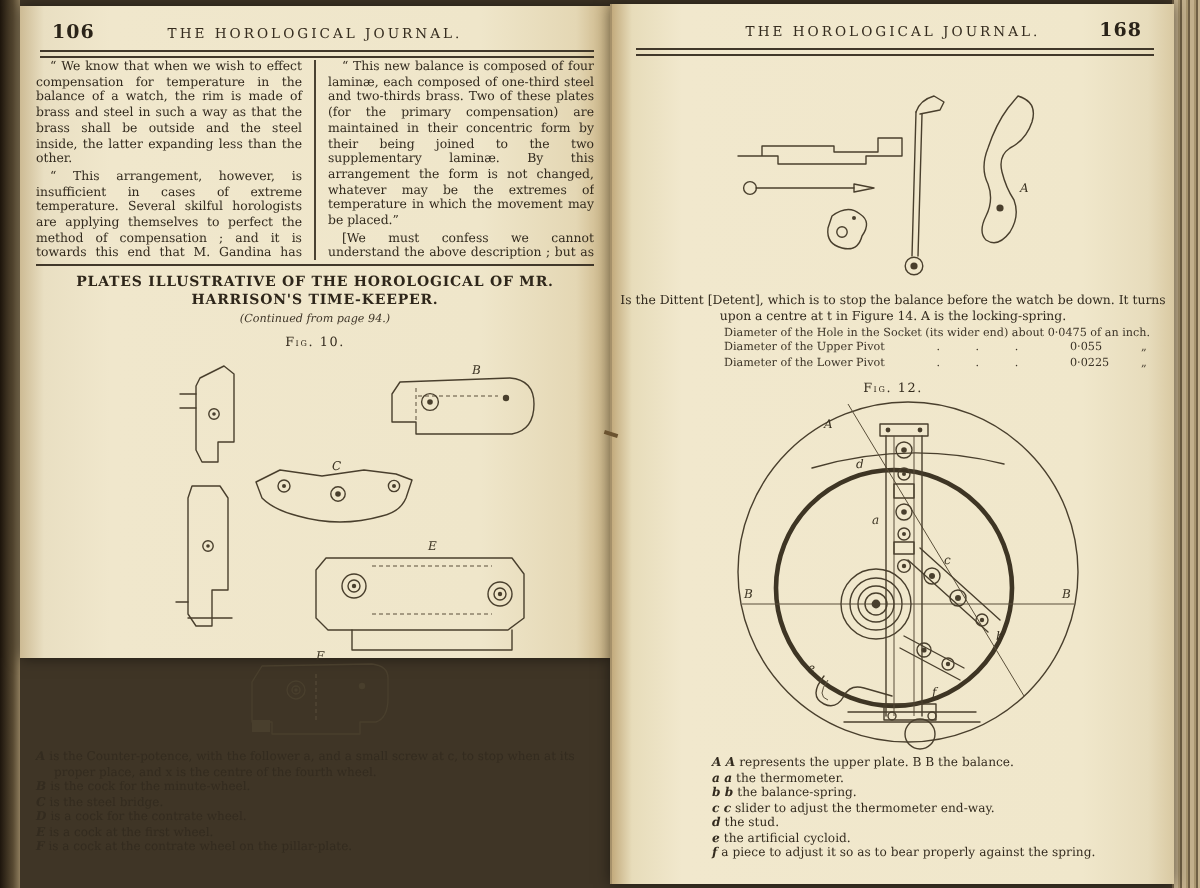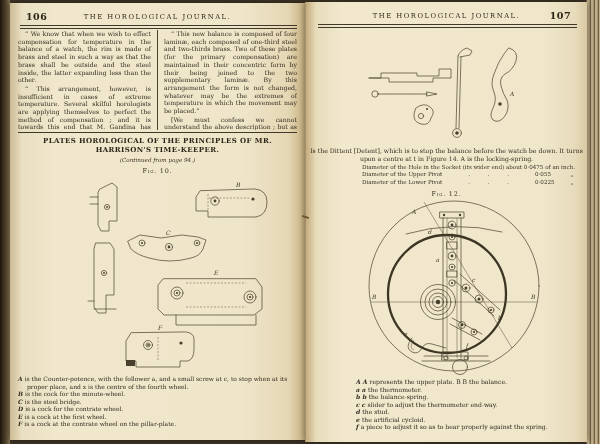--- a/index.html
+++ b/index.html
@@ -3,21 +3,21 @@
 <meta charset="utf-8">
 <style>
   html,body{margin:0;padding:0;}
   body{background:#17120c;font-family:"DejaVu Serif","Liberation Serif",serif;color:#2f281e;}
   .photo{position:relative;width:600px;height:444px;background:#3f3526;overflow:hidden;}
   .edge-left{position:absolute;left:0;top:0;width:10px;height:444px;
     background:linear-gradient(90deg,#1d150c,#584a32 65%,#8d7c5c);}
   .edge-right{position:absolute;right:0;top:0;width:14px;height:444px;
     background:repeating-linear-gradient(90deg,#6f5f44 0 1px,#c3b08c 1px 3px,#a8956f 3px 4px);}
   .page{position:absolute;box-shadow:0 0 7px rgba(0,0,0,.5);}
-  .page-left{left:10px;top:3px;width:295px;height:437px;
+  .page-left{left:10px;top:3px;width:295px;height:326px;
     background:linear-gradient(90deg,#cdbb94 0,#e9dfc2 12px,#f0e7cc 45px,#efe6ca 230px,#e4d7b4 278px,#c9b283 295px);}
   .page-right{left:305px;top:2px;width:281px;height:440px;border-left:1px solid #a6916a;
     background:linear-gradient(90deg,#c3ab7d 0,#e7dcba 10px,#f1e8cd 35px,#f0e7cb 235px,#e7dcbc 268px,#d9c9a2 281px);}
   .pageno{position:absolute;top:8px;font-size:9.5px;font-weight:bold;letter-spacing:.5px;color:#2a2318;}
   .header{position:absolute;top:10px;left:0;width:100%;text-align:center;
     font-size:6.8px;letter-spacing:1.5px;font-weight:normal;color:#352c1f;}
   .rule-double{position:absolute;height:2px;border-top:1px solid #41382a;border-bottom:1px solid #41382a;}
   .rule-single{position:absolute;border-top:1px solid #41382a;}
   .cols{position:absolute;top:27px;left:8px;right:8px;height:100px;display:flex;overflow:hidden;}
   .col{flex:1;font-size:6.2px;line-height:7.7px;text-align:justify;color:#332b1f;}
@@ -66,21 +66,21 @@
         <p>“ We know that when we wish to effect compensation for temperature in the balance of a watch, the rim is made of brass and steel in such a way as that the brass shall be outside and the steel inside, the latter expanding less than the other.</p>
         <p>“ This arrangement, however, is insufficient in cases of extreme temperature.  Several skilful horologists are applying themselves to perfect the method of compensation ; and it is towards this end that M. Gandina has directed his labours, and he hopes to have attained it by means of the new balance which he presents to the class.</p>
       </div>
       <div class="col col-r">
         <p>“ This new balance is composed of four laminæ, each composed of one-third steel and two-thirds brass.  Two of these plates (for the primary compensation) are maintained in their concentric form by their being joined to the two supplementary laminæ.  By this arrangement the form is not changed, whatever may be the extremes of temperature in which the movement may be placed.”</p>
         <p>[We must confess we cannot understand the above description ; but as the memoir was thought of sufficient importance to be printed, perhaps some of our correspondents can enlighten us.—Ed. H. J.]</p>
       </div>
     </div>
 
     <div class="rule-single" style="top:129px;left:8px;right:8px;"></div>
-    <div class="sec-head">PLATES HOROLOGICAL OF THE PRINCIPLES OF MR. HARRISON'S TIME-KEEPER.</div>
+    <div class="sec-head">PLATES ILLUSTRATIVE OF THE HOROLOGICAL OF MR. HARRISON'S TIME-KEEPER.</div>
     <div class="continued">(Continued from page 94.)</div>
     <div class="figlabel" style="top:164px;">Fig. 10.</div>
 
     <svg class="fig" style="top:174px;left:0;" width="295" height="196" viewBox="0 0 295 196">
 
       <g>
         <path class="draw" d="M90 12 L102 6 L107 10 L107 44 L99 44 L99 54 L91 54 L88 48 L88 16 Z"></path>
         <path class="draw" d="M88 20 H80 M88 27 H80"></path>
         <circle class="draw" cx="97" cy="30" r="2.6"></circle>
           <circle class="dark" cx="97" cy="30" r=".9"></circle>
@@ -142,21 +142,21 @@
       <div class="cap"><span class="k">A</span><span>is the Counter-potence, with the follower a, and a small screw at c, to stop when at its proper place, and x is the centre of the fourth wheel.</span></div>
       <div class="cap"><span class="k">B</span><span>is the cock for the minute-wheel.</span></div>
       <div class="cap"><span class="k">C</span><span>is the steel bridge.</span></div>
       <div class="cap"><span class="k">D</span><span>is a cock for the contrate wheel.</span></div>
       <div class="cap"><span class="k">E</span><span>is a cock at the first wheel.</span></div>
       <div class="cap"><span class="k">F</span><span>is a cock at the contrate wheel on the pillar-plate.</span></div>
     </div>
   </div>
 
   <div class="page page-right">
-    <div class="pageno" style="right:16px;">107</div>
+    <div class="pageno" style="right:16px;">168</div>
     <div class="header">THE HOROLOGICAL JOURNAL.</div>
     <div class="rule-double" style="top:22px;left:12px;right:10px;"></div>
 
 
     <svg class="fig" style="top:40px;left:55px;" width="185" height="104" viewBox="0 0 185 104">
       <g>
         <path class="draw" d="M8 36 h12 v-5 h36 v3 h22 v-7 h12 v9 h-18 v4 h-44 v-4 h-20 z"></path>
       </g>
       <g>
         <circle class="draw" cx="14" cy="52" r="3.2"></circle>

